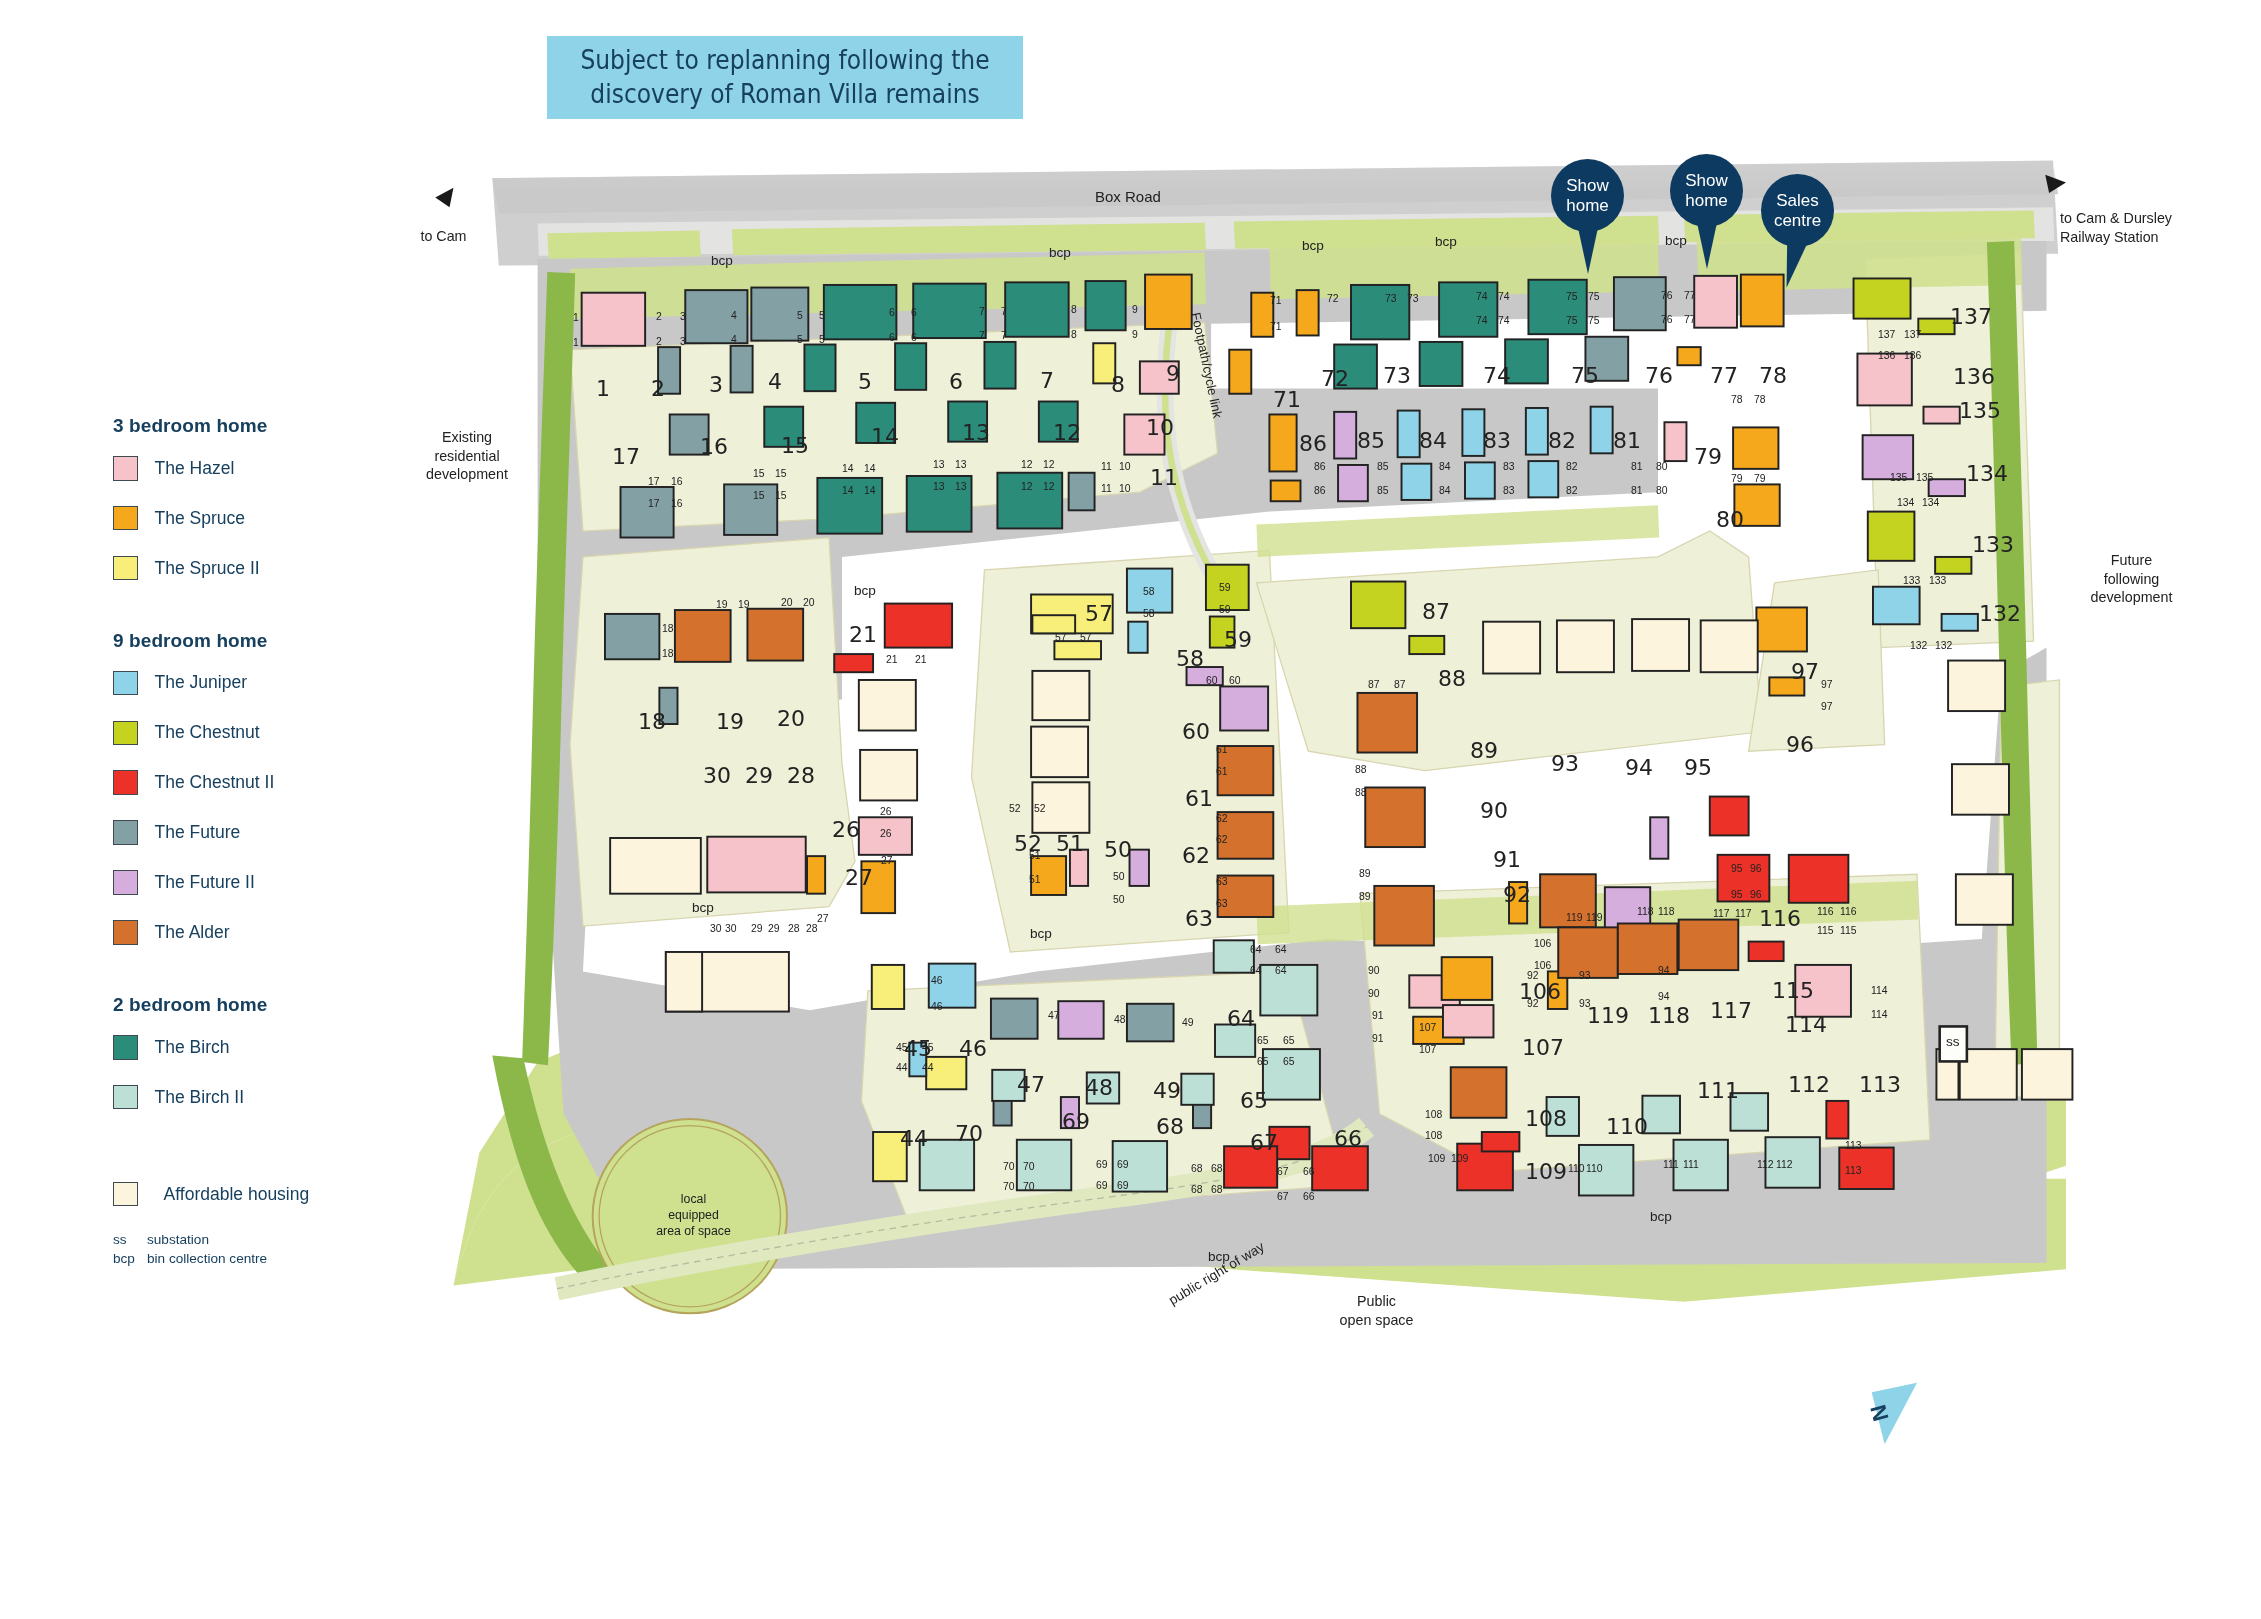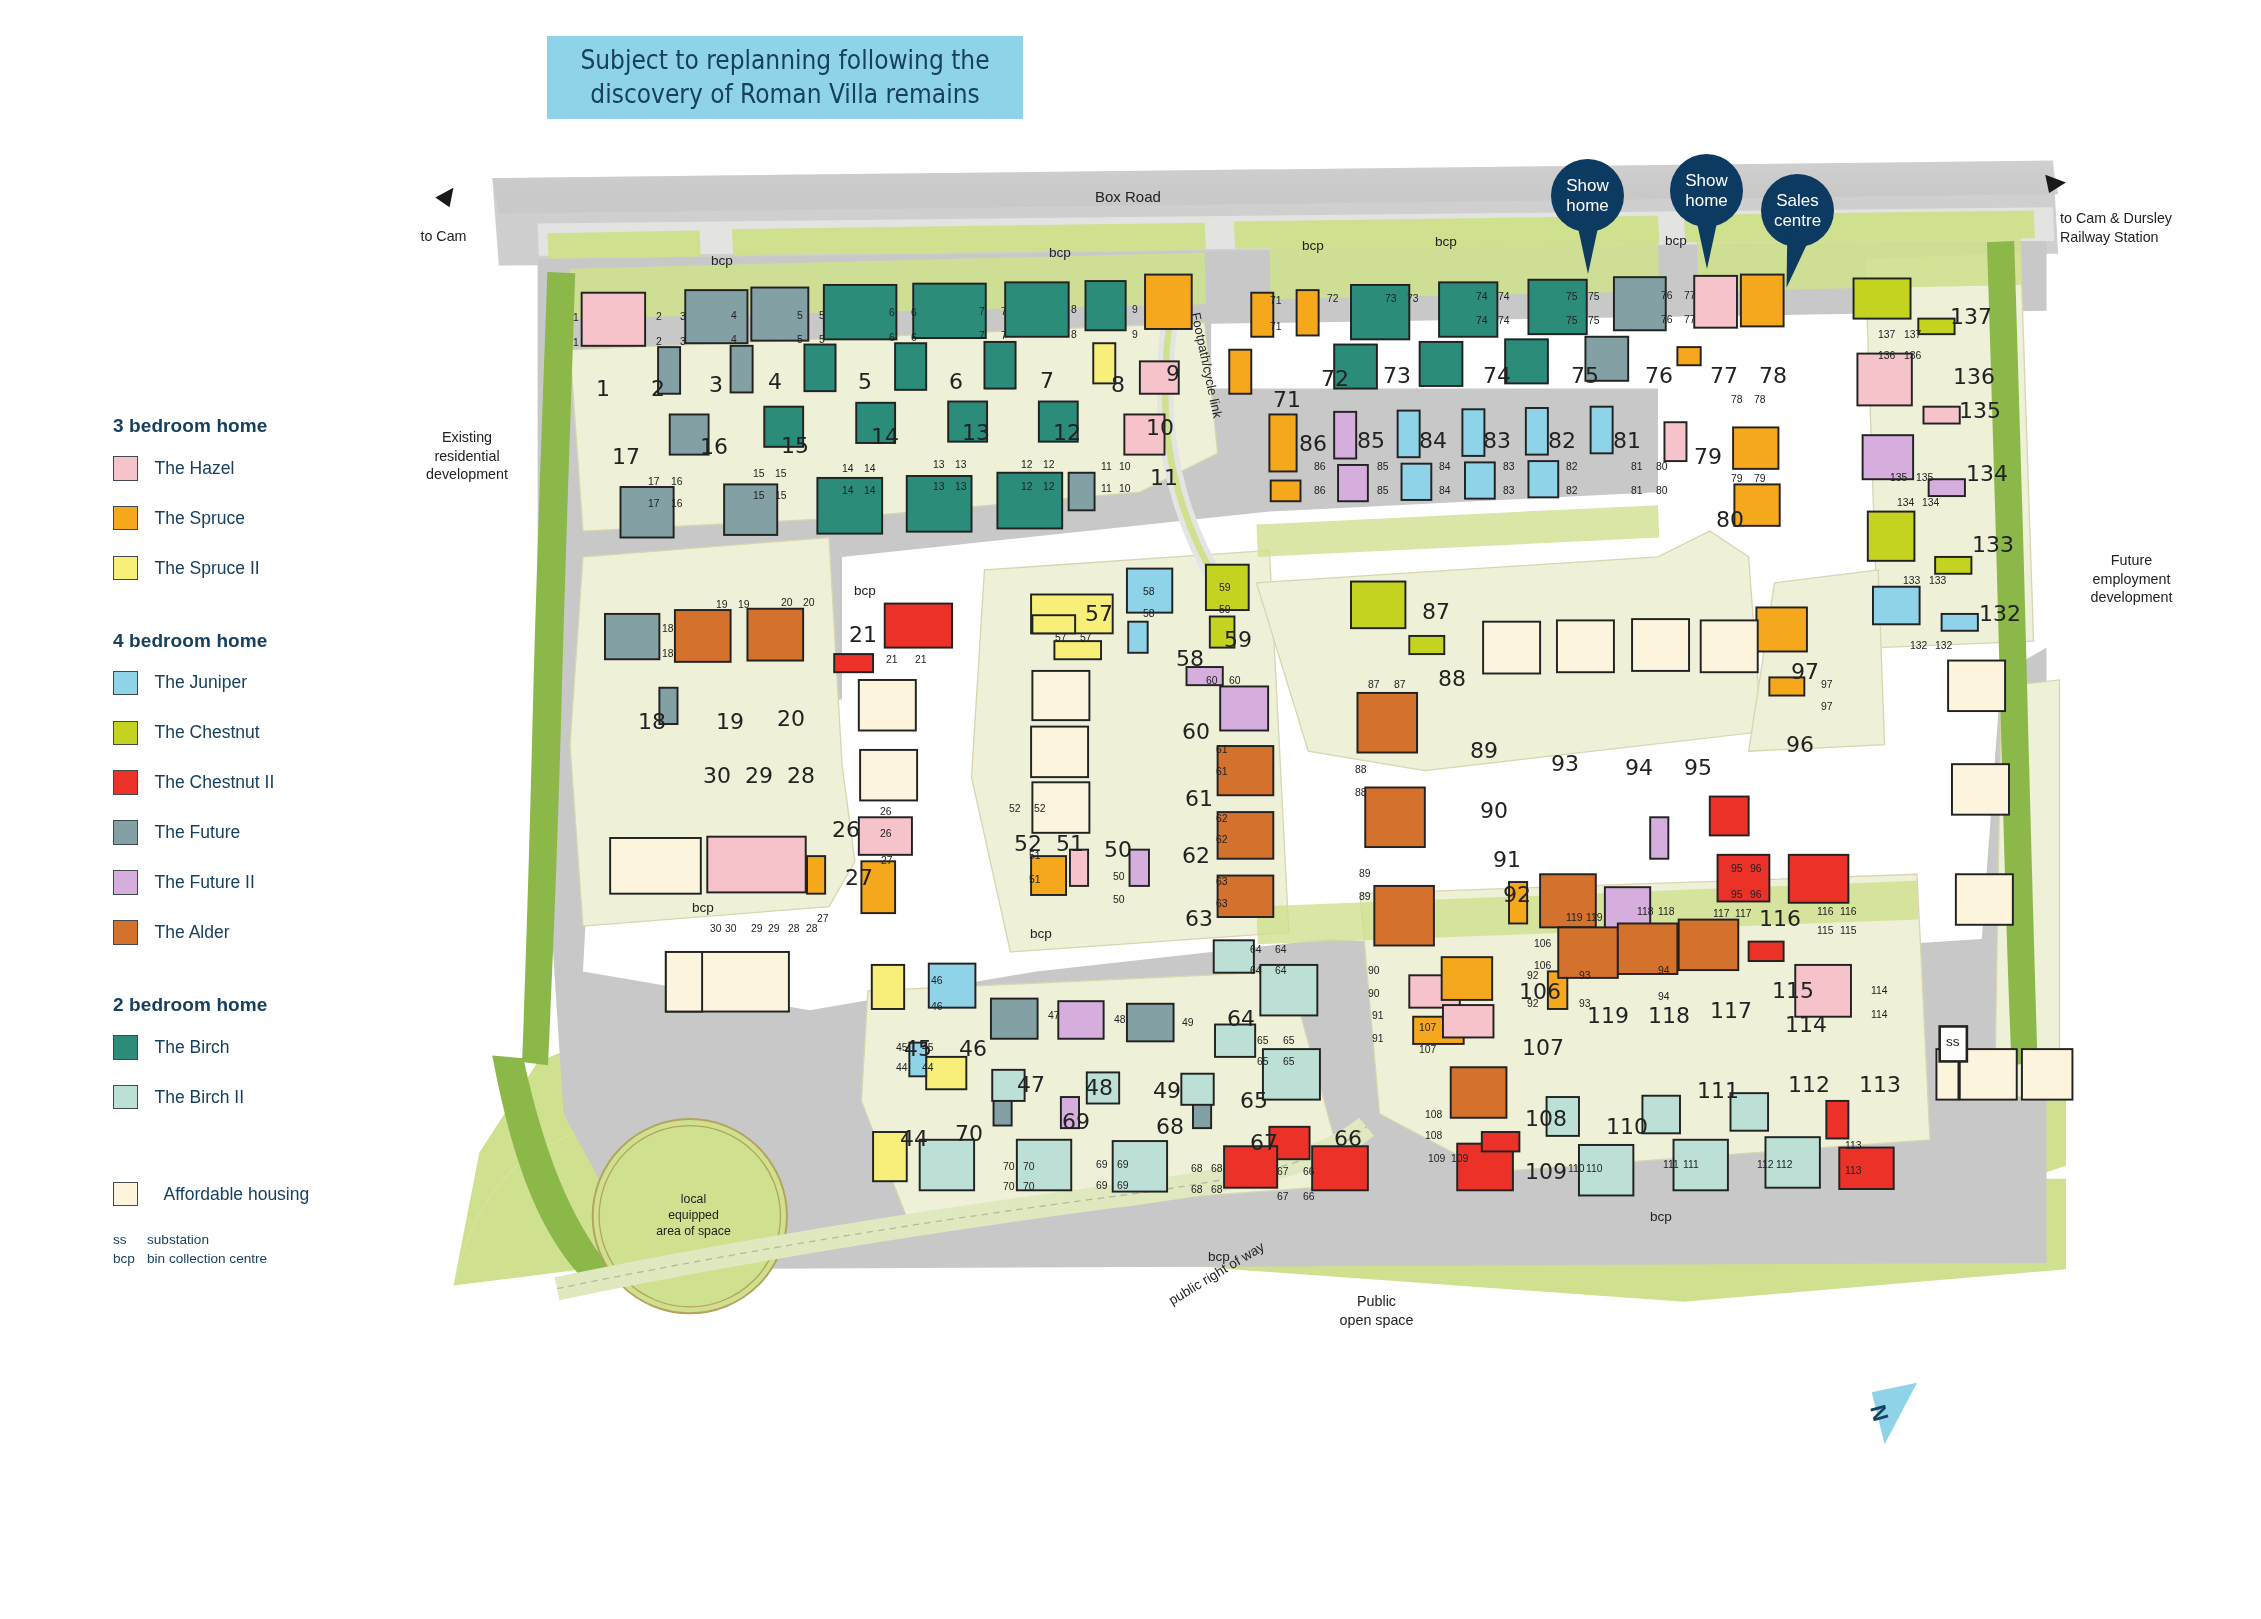--- a/index.html
+++ b/index.html
@@ -355,21 +355,21 @@
   <span>Railway Station</span>
 </div>
 
 <div class="abs maplab nosel" style="left:402px;top:428px;width:130px;">
   <span>Existing</span><br>
   <span>residential</span><br>
   <span>development</span>
 </div>
 <div class="abs maplab nosel" style="left:2060px;top:551px;width:143px;">
   <span>Future</span><br>
-  <span>employment</span><br>
+  <span>following</span><br>
   <span>development</span>
 </div>
 <div class="abs maplab sm nosel" style="left:632px;top:1192px;width:123px;">
   <span>local</span><br>
   <span>equipped</span><br>
   <span>area of space</span>
 </div>
 <div class="abs maplab nosel" style="left:1315px;top:1292px;width:123px;">
   <span>Public</span><br>
   <span>open space</span>
@@ -715,21 +715,21 @@
     <span class="lg-sw" style="background:#f5a81c"></span>
     <span class="lg-lab">The Spruce</span>
   </div>
   <div class="lg-row">
     <span class="lg-sw" style="background:#f8ef7a"></span>
     <span class="lg-lab">The Spruce II</span>
   </div>
 
   <div class="lg-gap"></div>
 
-  <div class="lg-head">4 bedroom home</div>
+  <div class="lg-head">9 bedroom home</div>
   <div class="lg-row">
     <span class="lg-sw" style="background:#8ed3e8"></span>
     <span class="lg-lab">The Juniper</span>
   </div>
   <div class="lg-row">
     <span class="lg-sw" style="background:#c4d320"></span>
     <span class="lg-lab">The Chestnut</span>
   </div>
   <div class="lg-row">
     <span class="lg-sw" style="background:#ec3228"></span>

